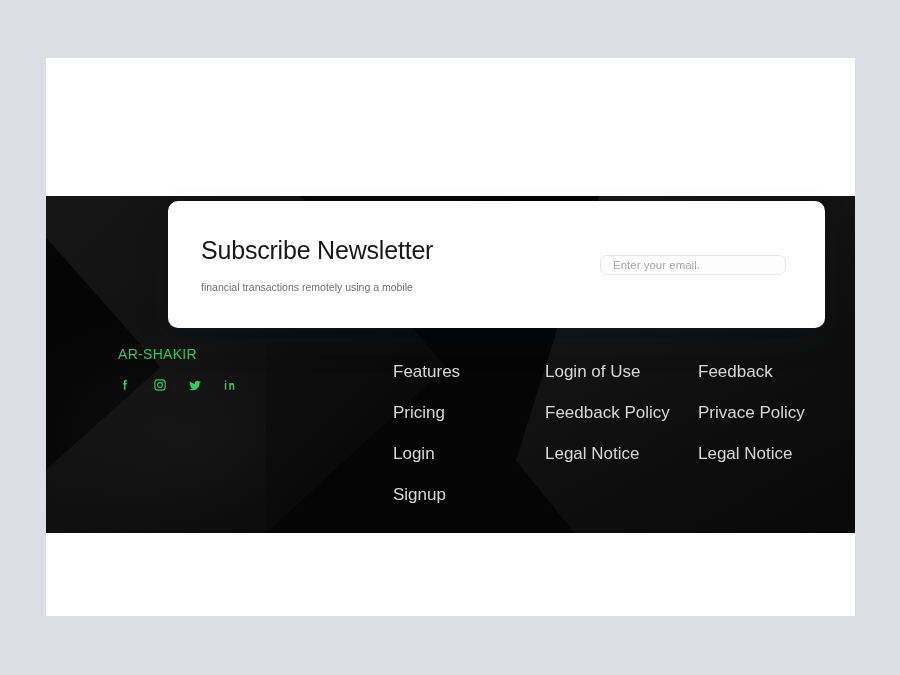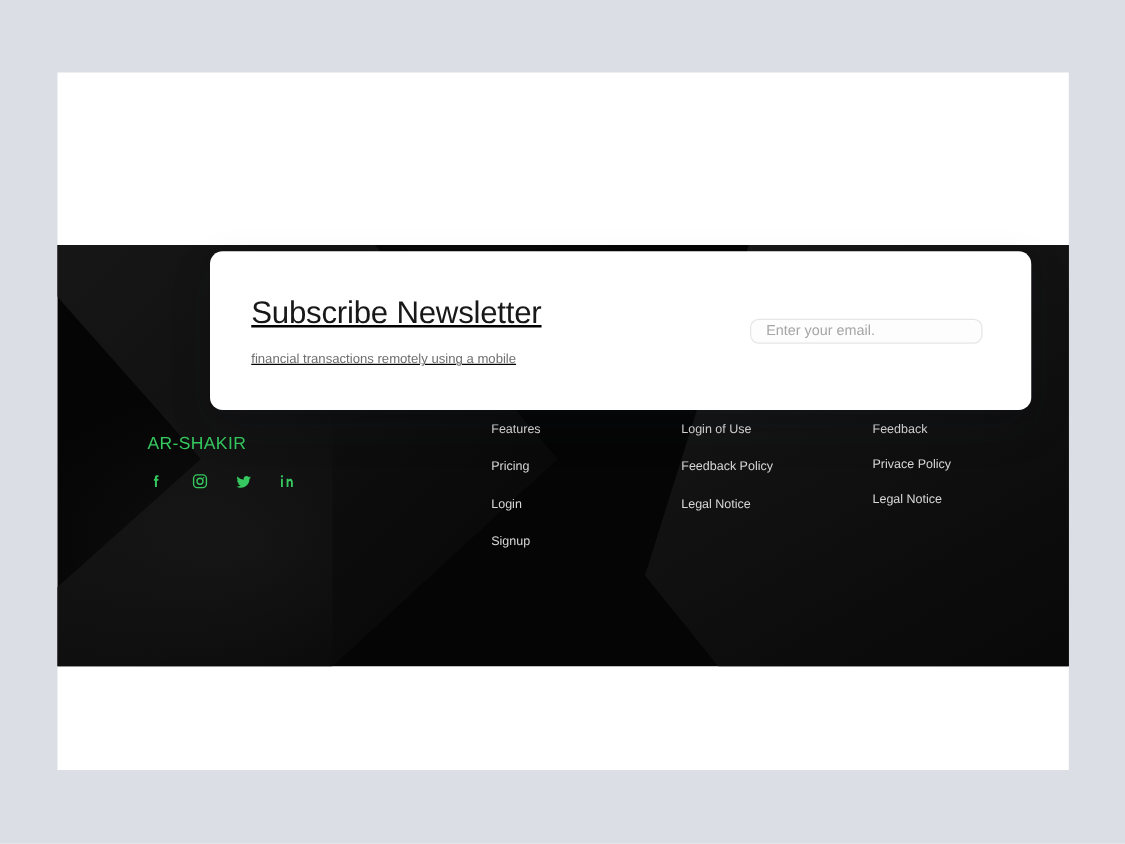--- a/index.html
+++ b/index.html
@@ -86,21 +86,20 @@
     position: absolute;
     left: 33px;
     top: 0;
     right: 22px;
     height: 127px;
     display: flex;
     align-items: center;
   }
   .subscribe-text {
     flex: 1 1 auto;
-    text-decoration: underline;
   }
   .subscribe-title {
     font-size: 25px;
     font-weight: 400;
     color: #181818;
     letter-spacing: -0.2px;
     line-height: 1.15;
     white-space: nowrap;
   }
   .subscribe-sub {
@@ -185,26 +184,27 @@
   .social-icon svg { display: block; }
 
   .link-col {
     position: absolute;
     top: 143px;
   }
   .link-col-1 { left: 347px; }
   .link-col-2 { left: 499px; }
   .link-col-3 { left: 652px; }
   .link-item {
-    font-size: 10px;
+    font-size: 17px;
     color: #d8d8d8;
     line-height: 1;
     margin-bottom: 20px;
     cursor: pointer;
     white-space: nowrap;
+    margin-top: 24px;
   }
   .link-col-3 .link-item { margin-bottom: 18px; }
 </style>
 </head>
 <body>
 
 <div class="page-sheet">
 
   <div class="footer">
     <div class="wedge wedge-left"></div>

